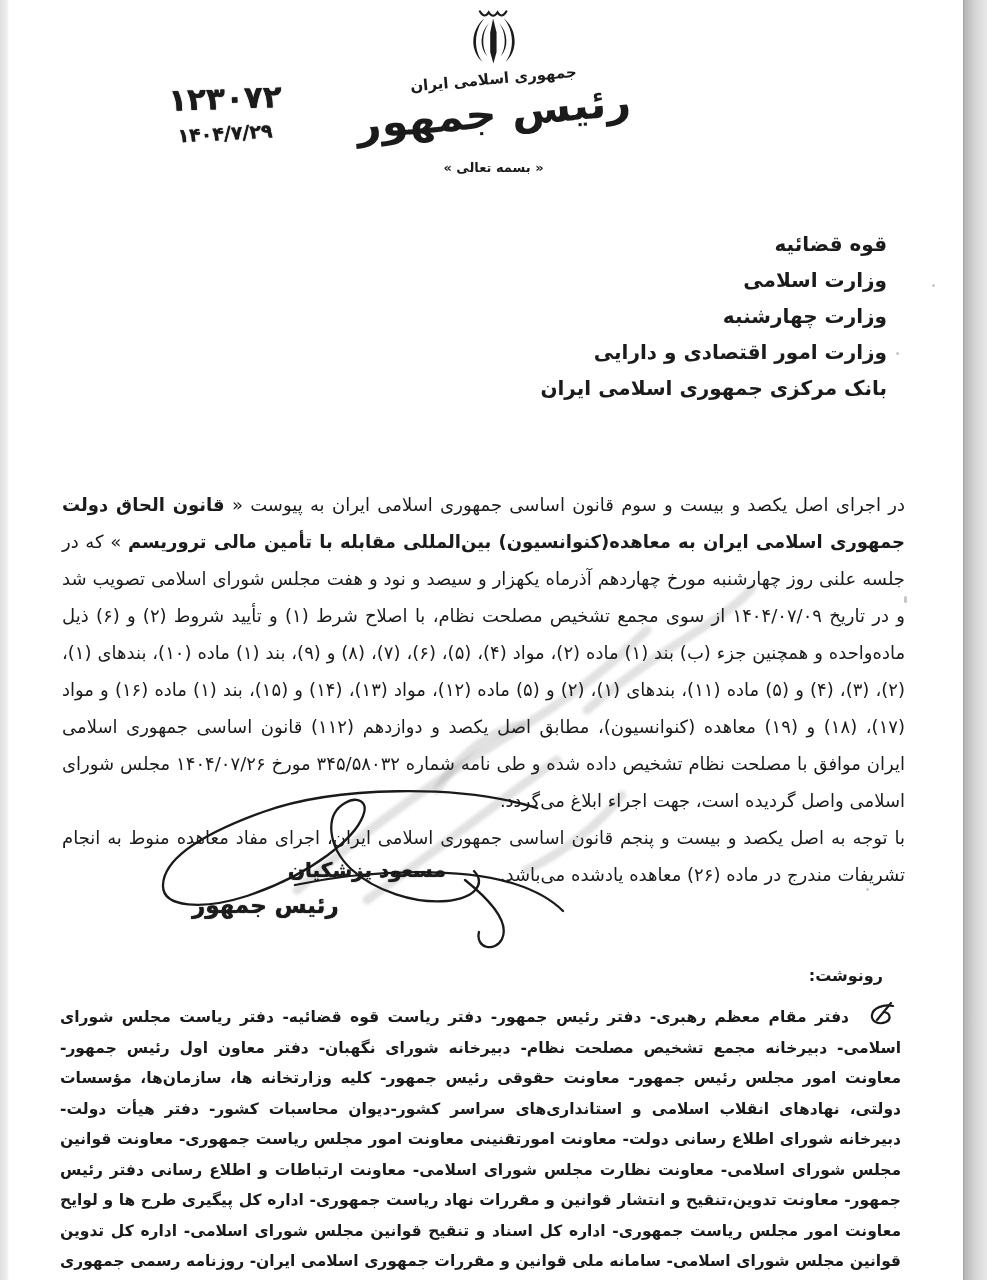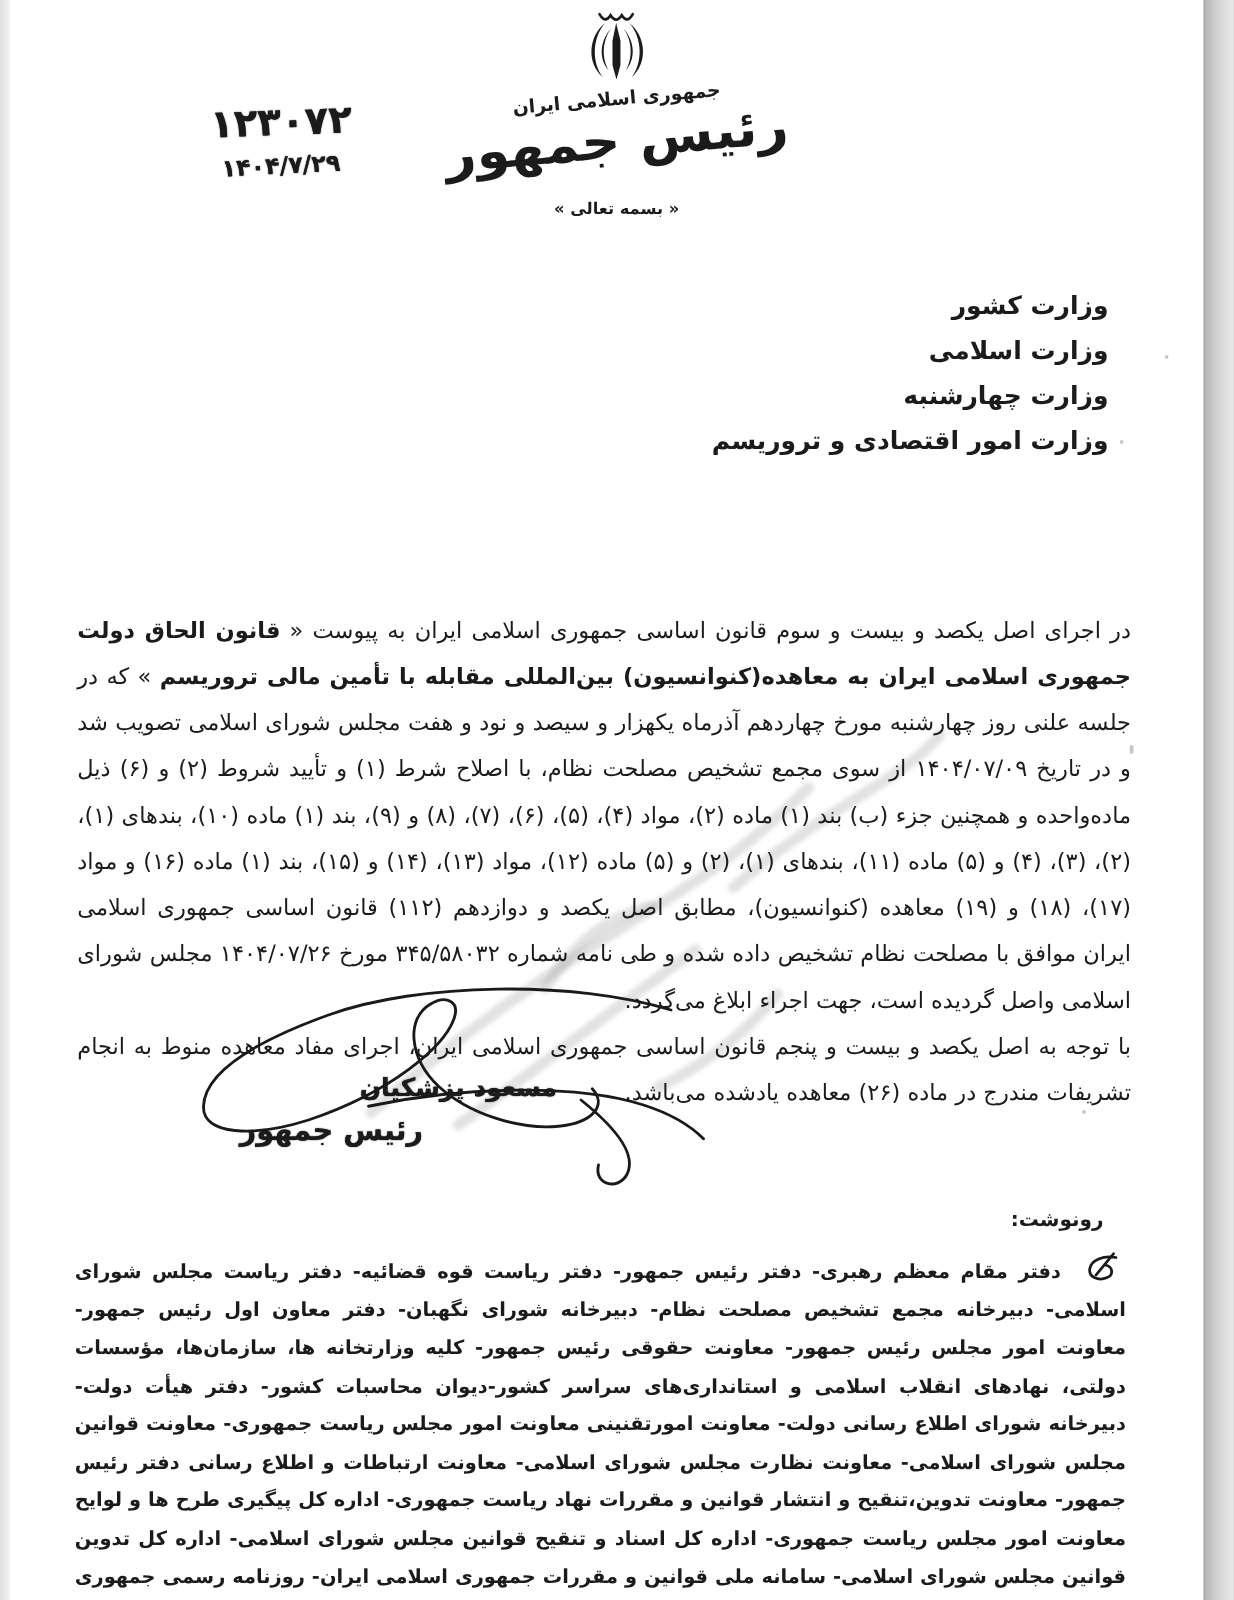--- a/index.html
+++ b/index.html
@@ -119,24 +119,25 @@
     <div class="office">رئیس جمهور</div>
     <div class="bismillah">« بسمه تعالی »</div>
   </div>
 
   <div class="stamp">
     <div class="stamp-number">۱۲۳۰۷۲</div>
     <div class="stamp-date">۱۴۰۴/۷/۲۹</div>
   </div>
 
   <div class="recipients">
-    <div class="recipient">وزارت کشور</div>
+    <div class="recipient">قوه قضائیه</div>
     <div class="recipient">وزارت اسلامی</div>
     <div class="recipient">وزارت چهارشنبه</div>
-    <div class="recipient">وزارت امور اقتصادی و تروریسم</div>
+    <div class="recipient">وزارت امور اقتصادی و دارایی</div>
+    <div class="recipient">بانک مرکزی جمهوری اسلامی ایران</div>
   </div>
 
   <div class="body-text">
     <p><span>در اجرای اصل یکصد و بیست و سوم قانون اساسی جمهوری اسلامی ایران به پیوست « </span><span class="law-title">قانون الحاق دولت جمهوری اسلامی ایران به معاهده(کنوانسیون) بین‌المللی مقابله با تأمین مالی تروریسم</span><span> » که در جلسه علنی روز چهارشنبه مورخ چهاردهم آذرماه یکهزار و سیصد و نود و هفت مجلس شورای اسلامی تصویب شد و در تاریخ ۱۴۰۴/۰۷/۰۹ از سوی مجمع تشخیص مصلحت نظام، با اصلاح شرط (۱) و تأیید شروط (۲) و (۶) ذیل ماده‌واحده و همچنین جزء (ب) بند (۱) ماده (۲)، مواد (۴)، (۵)، (۶)، (۷)، (۸) و (۹)، بند (۱) ماده (۱۰)، بندهای (۱)، (۲)، (۳)، (۴) و (۵) ماده (۱۱)، بندهای (۱)، (۲) و (۵) ماده (۱۲)، مواد (۱۳)، (۱۴) و (۱۵)، بند (۱) ماده (۱۶) و مواد (۱۷)، (۱۸) و (۱۹) معاهده (کنوانسیون)، مطابق اصل یکصد و دوازدهم (۱۱۲) قانون اساسی جمهوری اسلامی ایران موافق با مصلحت نظام تشخیص داده شده و طی نامه شماره ۳۴۵/۵۸۰۳۲ مورخ ۱۴۰۴/۰۷/۲۶ مجلس شورای اسلامی واصل گردیده است، جهت اجراء ابلاغ می‌گردد.</span></p>
     <p>با توجه به اصل یکصد و بیست و پنجم قانون اساسی جمهوری اسلامی ایران، اجرای مفاد معاهده منوط به انجام تشریفات مندرج در ماده (۲۶) معاهده یادشده می‌باشد.</p>
   </div>
 
   <div class="signature-block">
     <svg class="signature-svg" width="480" height="200" viewBox="0 0 480 200">
       <g fill="none" stroke="#1a1a1a" stroke-width="2.3" stroke-linecap="round">

